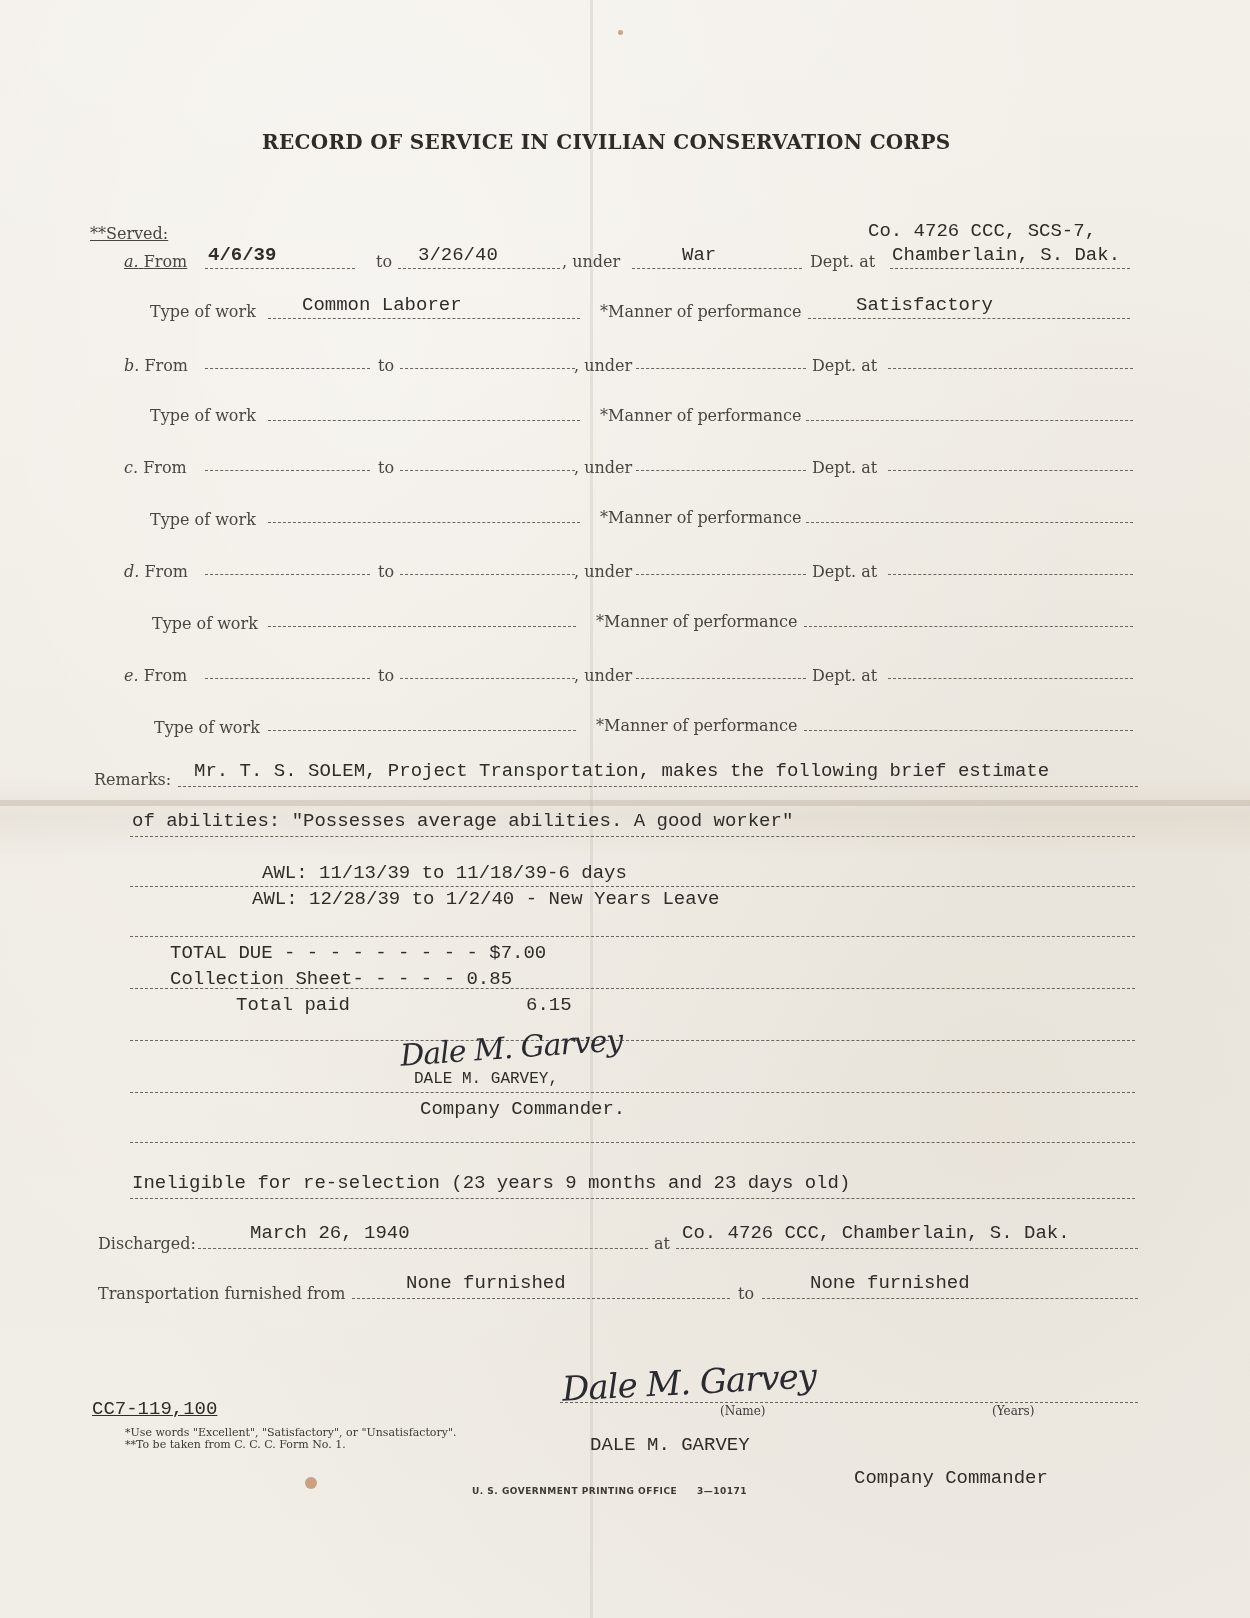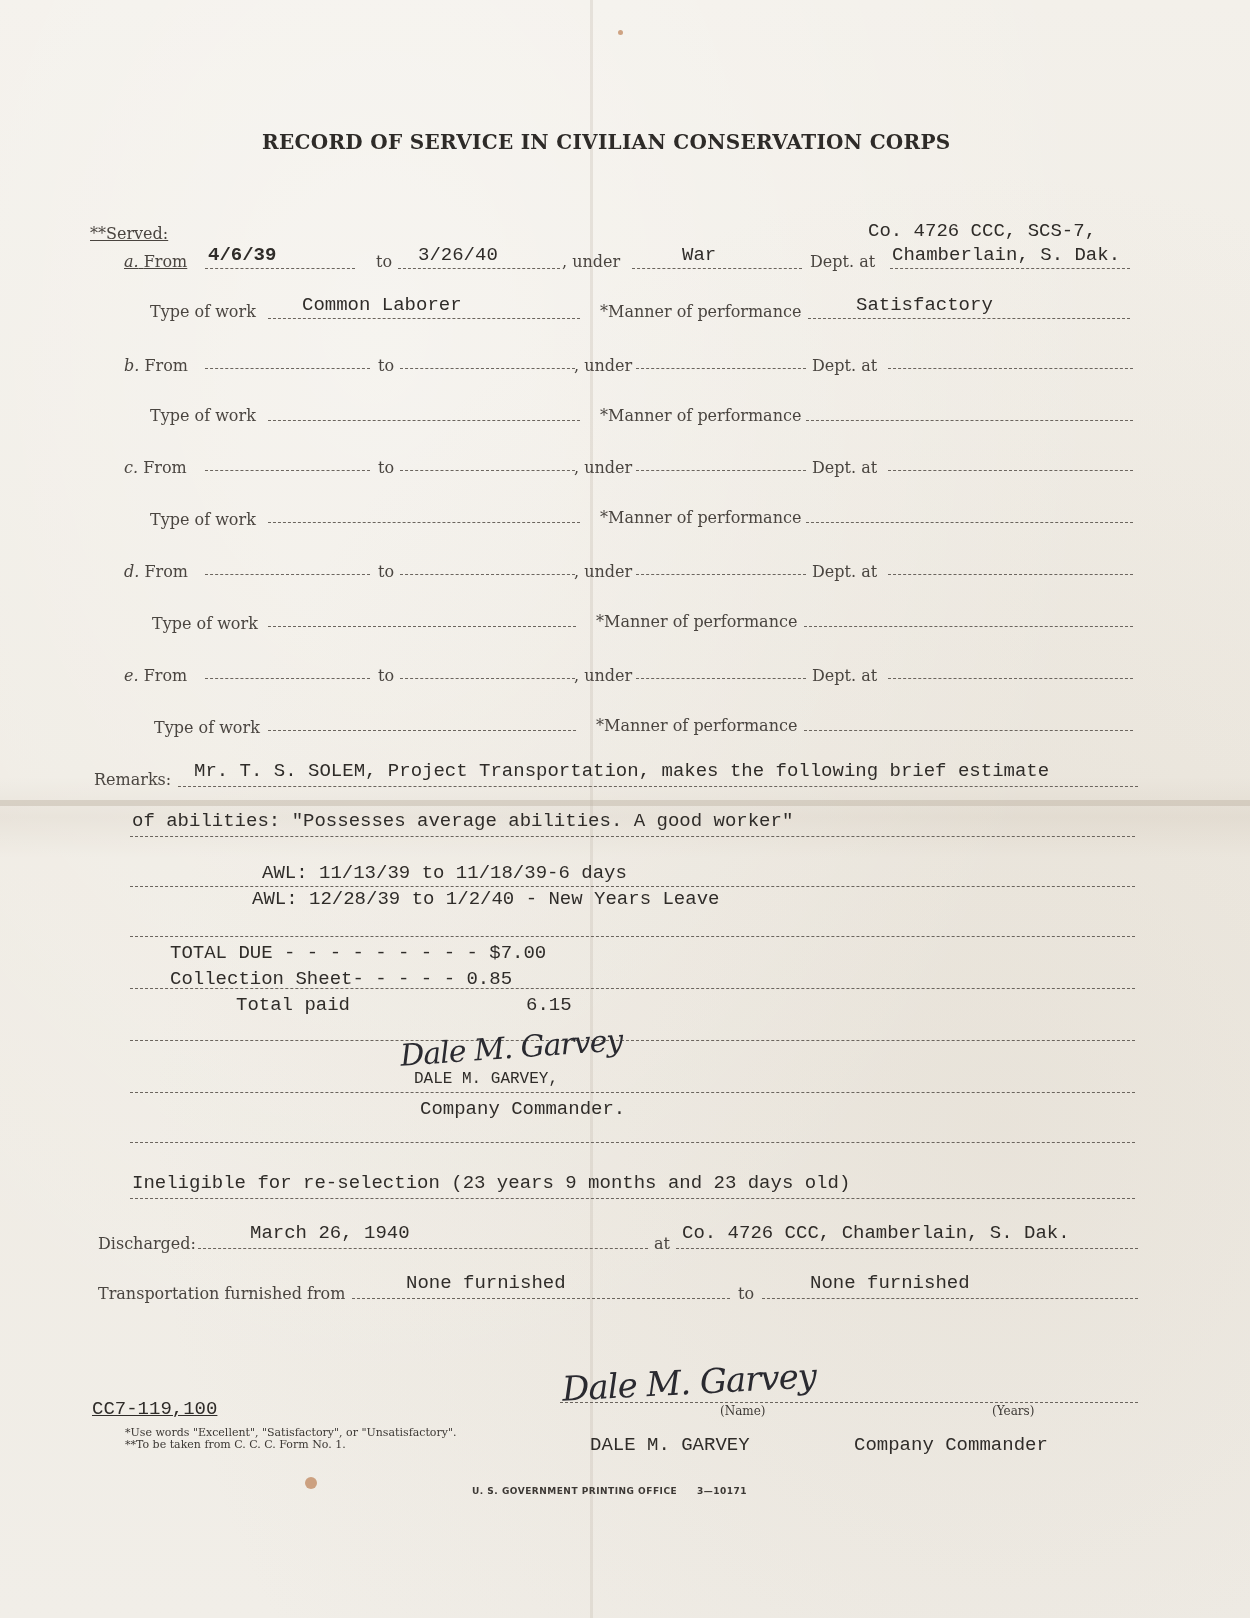--- a/index.html
+++ b/index.html
@@ -178,17 +178,17 @@
 <div>
   <div class="abs mono" style="left:92px;top:1398px;font-size:19px;text-decoration:underline;">CC7-119,100</div>
   <div class="abs small" style="left:125px;top:1426px;">*Use words "Excellent", "Satisfactory", or "Unsatisfactory".</div>
   <div class="abs small" style="left:125px;top:1438px;">**To be taken from C. C. C. Form No. 1.</div>
 
   <div class="abs sig" style="left:562px;top:1362px;transform:rotate(-3deg);">Dale M. Garvey</div>
   <div class="dots" style="left:560px;top:1402px;width:578px;border-bottom-style:dashed;"></div>
   <div class="abs small" style="left:720px;top:1404px;font-size:12px;">(Name)</div>
   <div class="abs small" style="left:992px;top:1404px;font-size:12px;">(Years)</div>
   <div class="abs mono" style="left:590px;top:1434px;">DALE M. GARVEY</div>
-  <div class="abs mono" style="left:854px;top:1434px;">Company Commander</div>
+  <div class="abs mono" style="left:854px;top:1467px;">Company Commander</div>
 
   <div class="abs tiny" style="left:472px;top:1486px;">U. S. GOVERNMENT PRINTING OFFICE</div>
   <div class="abs tiny" style="left:697px;top:1486px;">3—10171</div>
 </div>
 
 </body></html>

